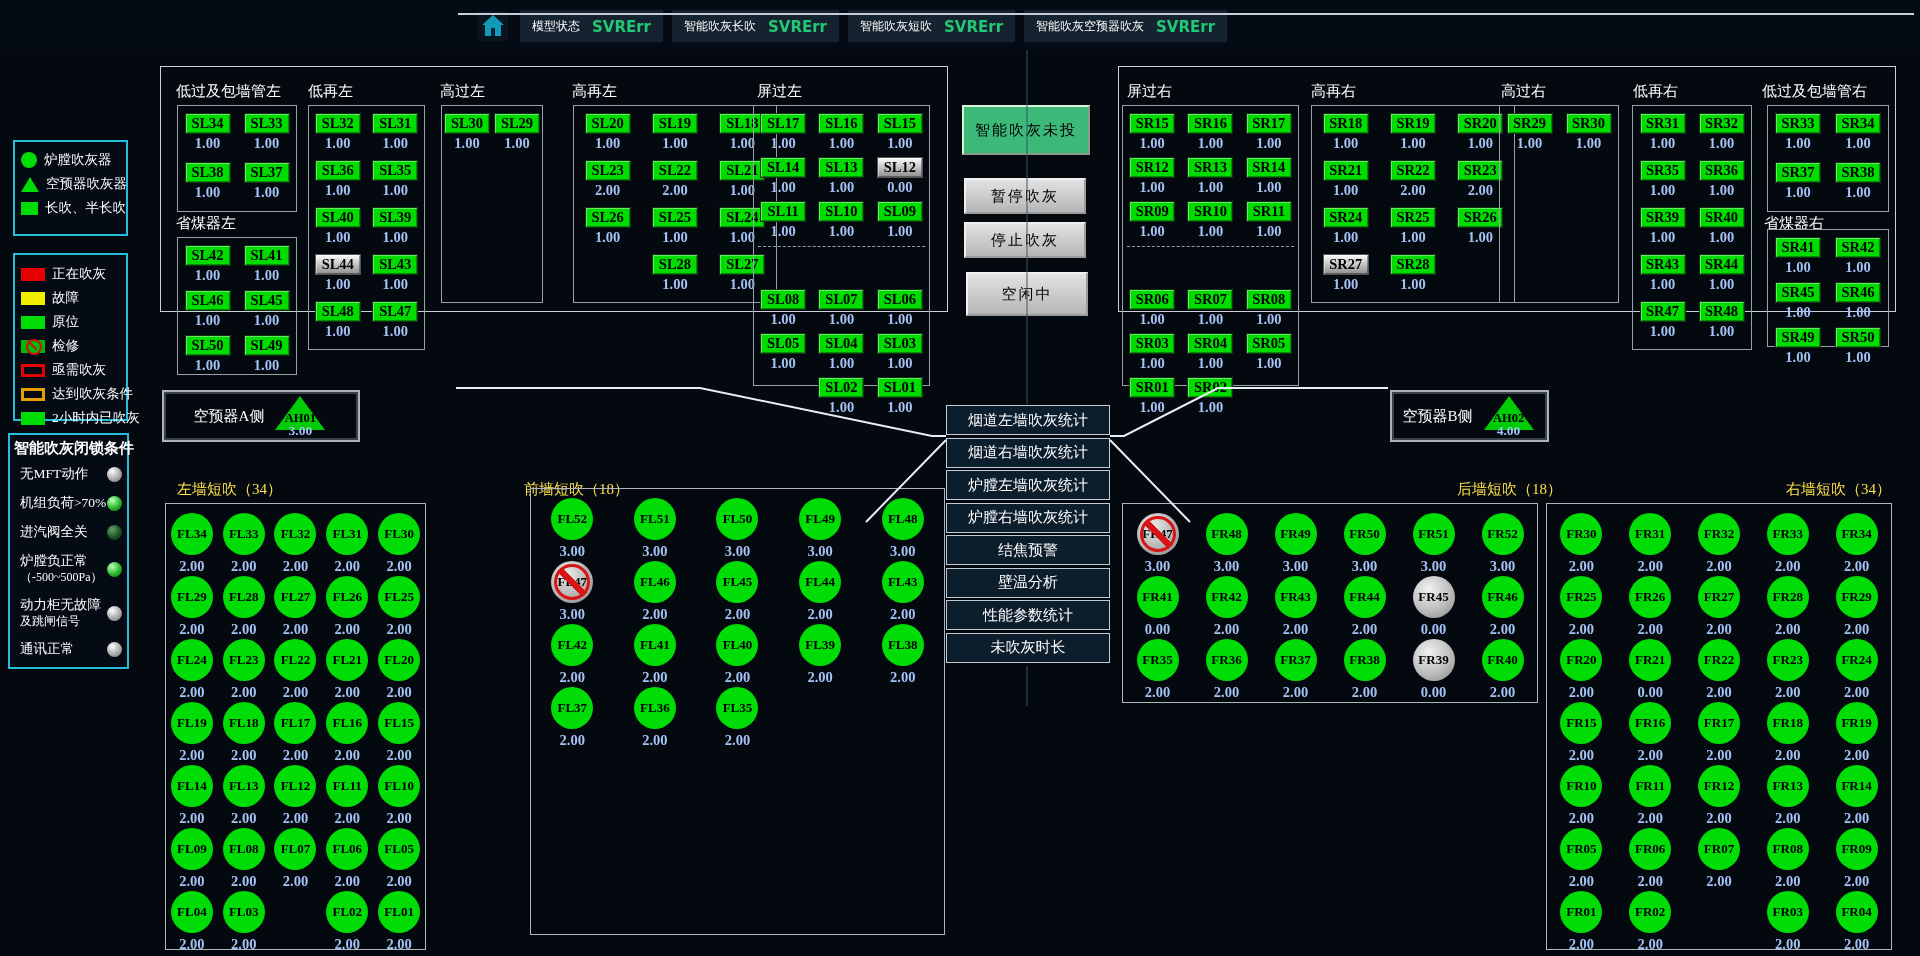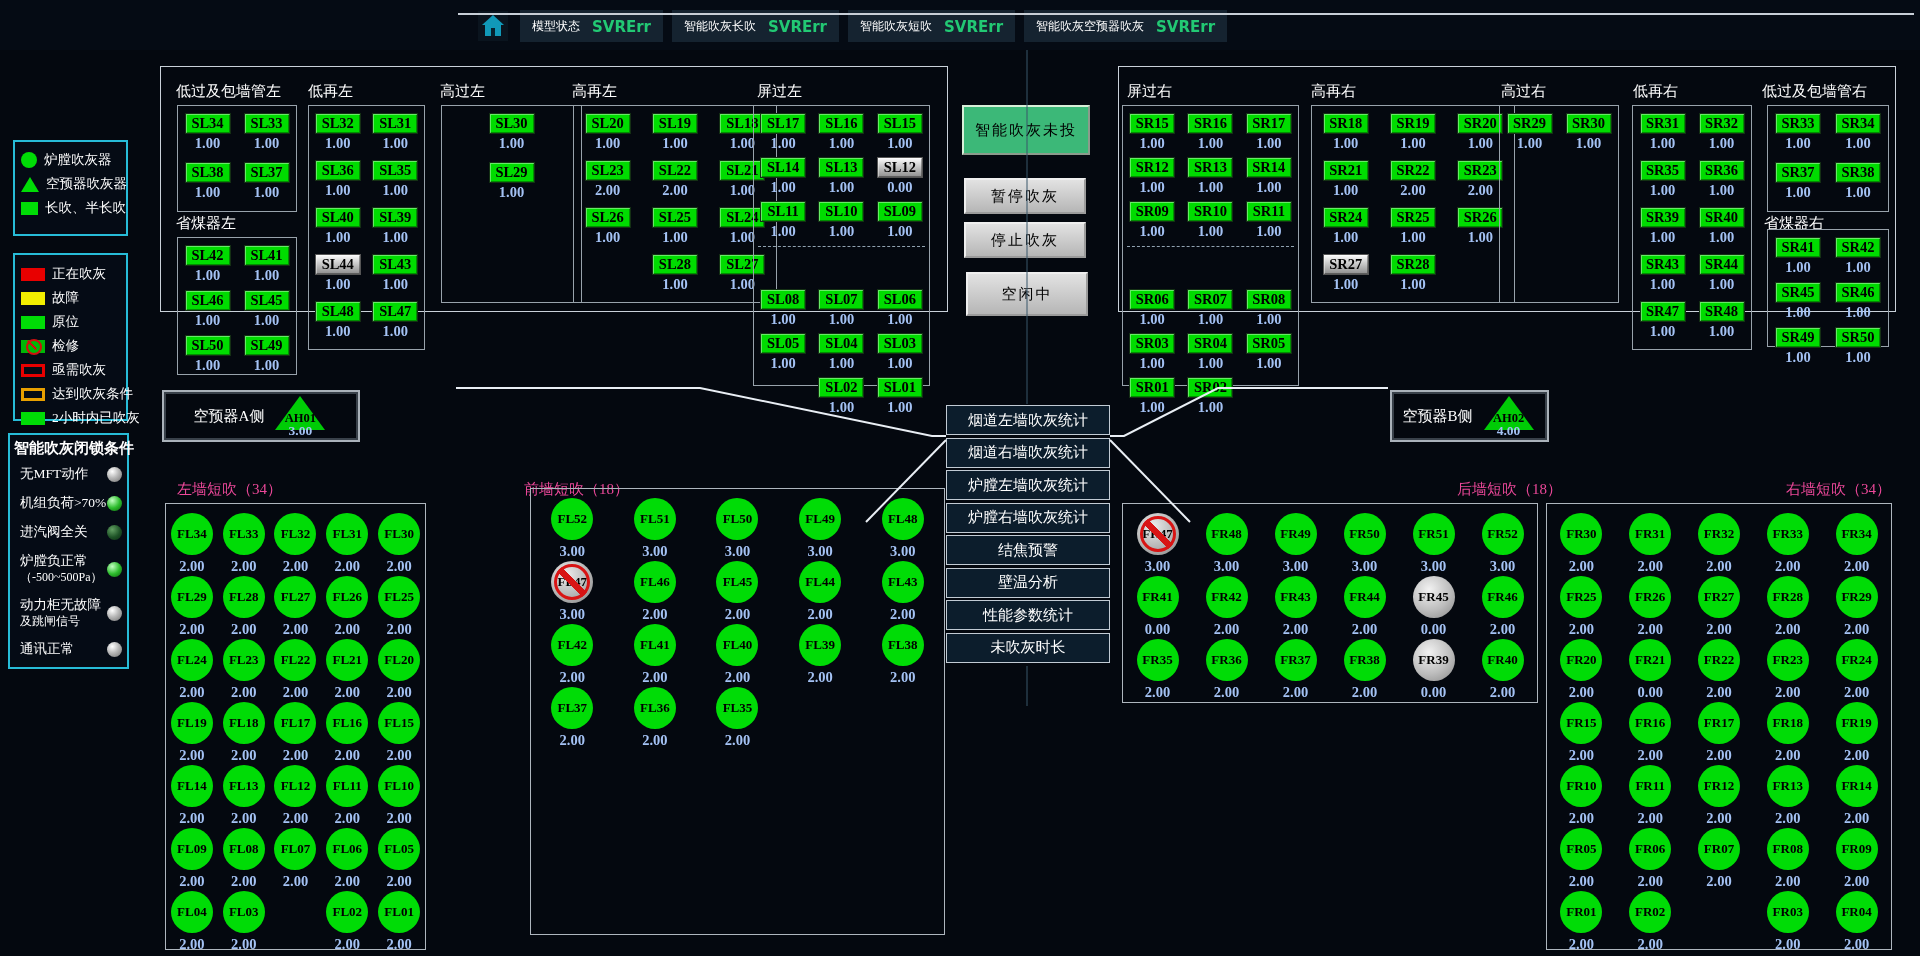--- a/index.html
+++ b/index.html
@@ -74,21 +74,21 @@
     display:flex;align-items:center;justify-content:center;gap:8px;box-sizing:border-box;}
   .aph .lbl{font-size:15px;}
   .tri-wrap{position:relative;width:56px;height:40px;flex:none;}
   .tri{position:absolute;left:3px;top:0;width:0;height:0;border-left:25px solid transparent;
     border-right:25px solid transparent;border-bottom:34px solid #00cc06;}
   .tri-tag{position:absolute;left:0;top:15px;width:56px;text-align:center;color:#000;font-weight:bold;font-size:12.5px;}
   .tri-val{position:absolute;left:0;top:27px;width:56px;text-align:center;color:#a4c2f4;font-weight:bold;font-size:13.5px;}
   
   .panel{position:absolute;border:1.5px solid #aeb6be;box-sizing:border-box;display:grid;
     padding-top:9px;justify-items:center;align-content:start;}
-  .panel-title{position:absolute;font-size:15px;color:#ec4899;white-space:nowrap;}
+  .panel-title{position:absolute;font-size:15px;color:#fde047;white-space:nowrap;}
   .circ{width:42px;height:42px;border-radius:50%;background:#00dc06;display:flex;align-items:center;
     justify-content:center;color:#000;font-weight:bold;font-size:13px;position:relative;flex:none;}
   .circ.m{background:radial-gradient(circle at 38% 32%,#f2f2f2,#bdbdbd 55%,#868686);}
   .circ.x{background:radial-gradient(circle at 38% 32%,#ececec,#b4b4b4 55%,#868686);}
   .circ.x::before{content:"";position:absolute;inset:3px;border:3px solid #d81414;border-radius:50%;}
   .circ.x::after{content:"";position:absolute;inset:3px;border-radius:50%;
     background:linear-gradient(45deg,transparent 44%,#d81414 44%,#d81414 56%,transparent 56%);}
   .cval{color:#a4c2f4;font-weight:bold;font-size:14.5px;margin-top:3px;}
   #lines-svg{position:absolute;left:0;top:0;pointer-events:none;}
 </style>
@@ -297,21 +297,21 @@
       <div class="cell">
         <div class="blk">SL48</div>
         <div class="val">1.00</div>
       </div>
       <div class="cell">
         <div class="blk">SL47</div>
         <div class="val">1.00</div>
       </div>
     </div>
     <div class="sec-title" style="left: 440px; top: 82px;">高过左</div>
-    <div class="sec-box" style="left: 441px; top: 105px; width: 141px; height: 198px; grid-template-columns: repeat(1, 1fr); grid-auto-rows: 49px;">
+    <div class="sec-box" style="left: 441px; top: 105px; width: 102px; height: 198px; grid-template-columns: repeat(2, 1fr); grid-auto-rows: 49px;">
       <div class="cell">
         <div class="blk">SL30</div>
         <div class="val">1.00</div>
       </div>
       <div class="cell">
         <div class="blk">SL29</div>
         <div class="val">1.00</div>
       </div>
     </div>
     <div class="sec-title" style="left: 572px; top: 82px;">高再左</div>

